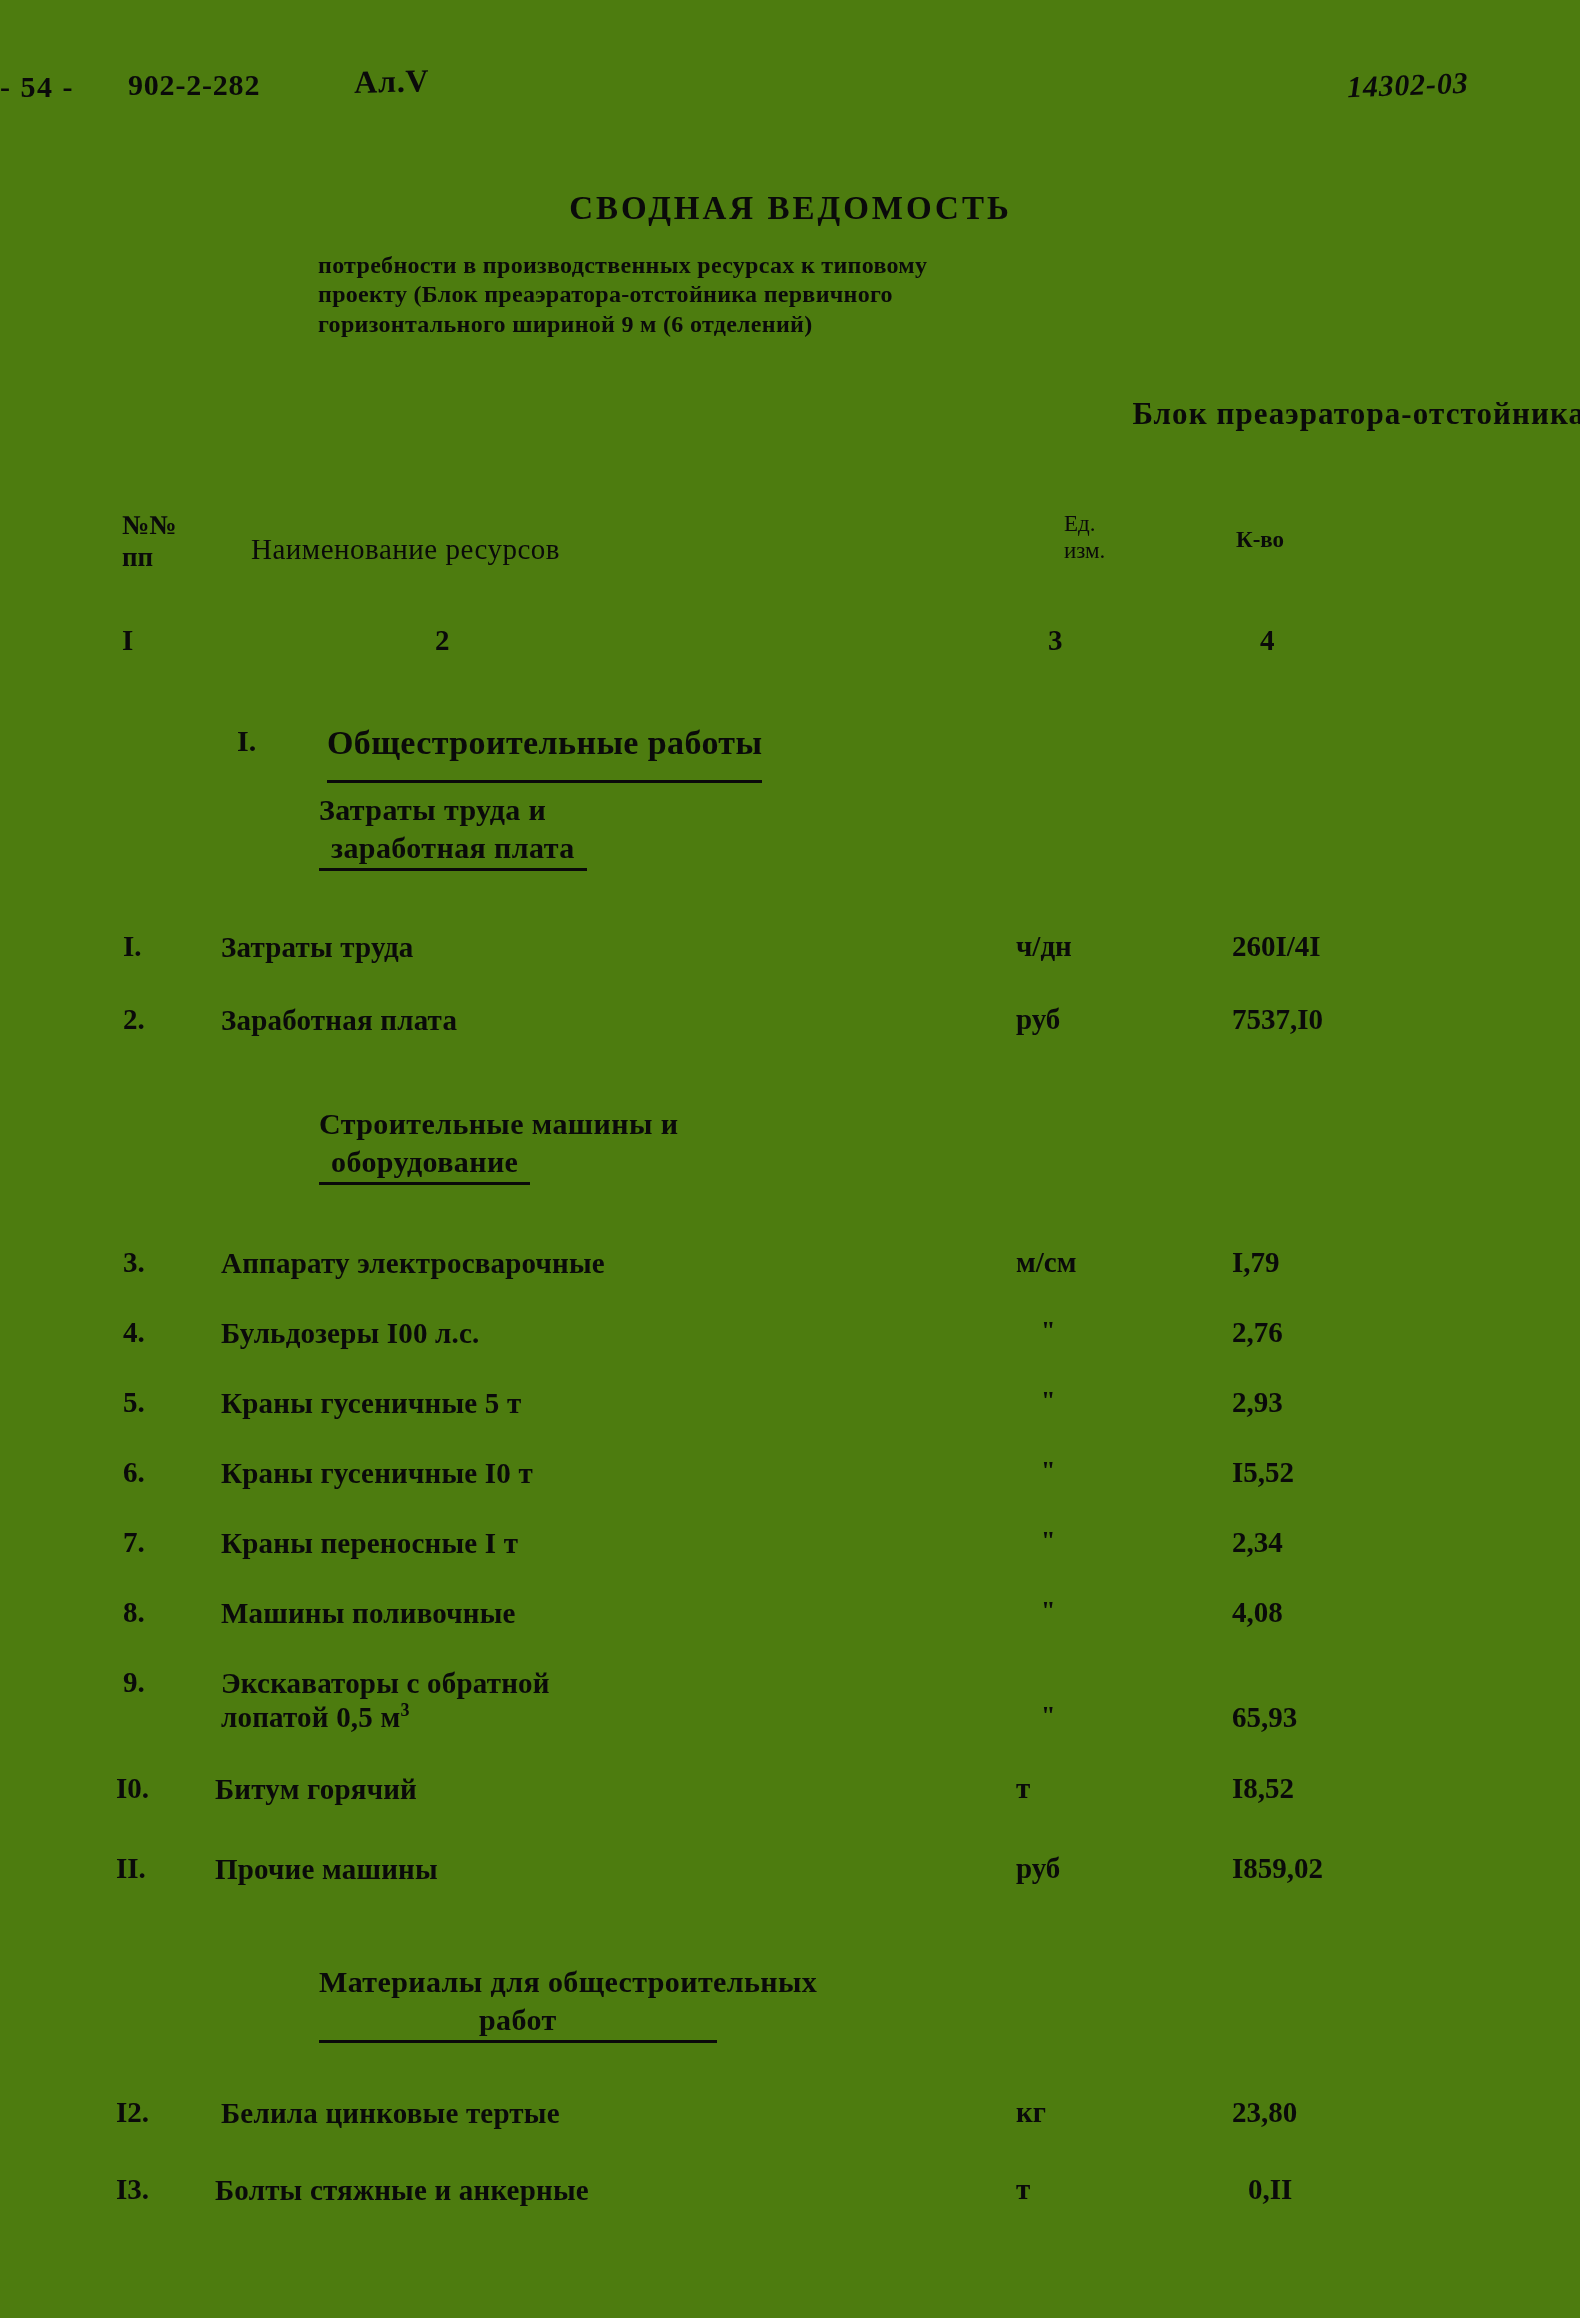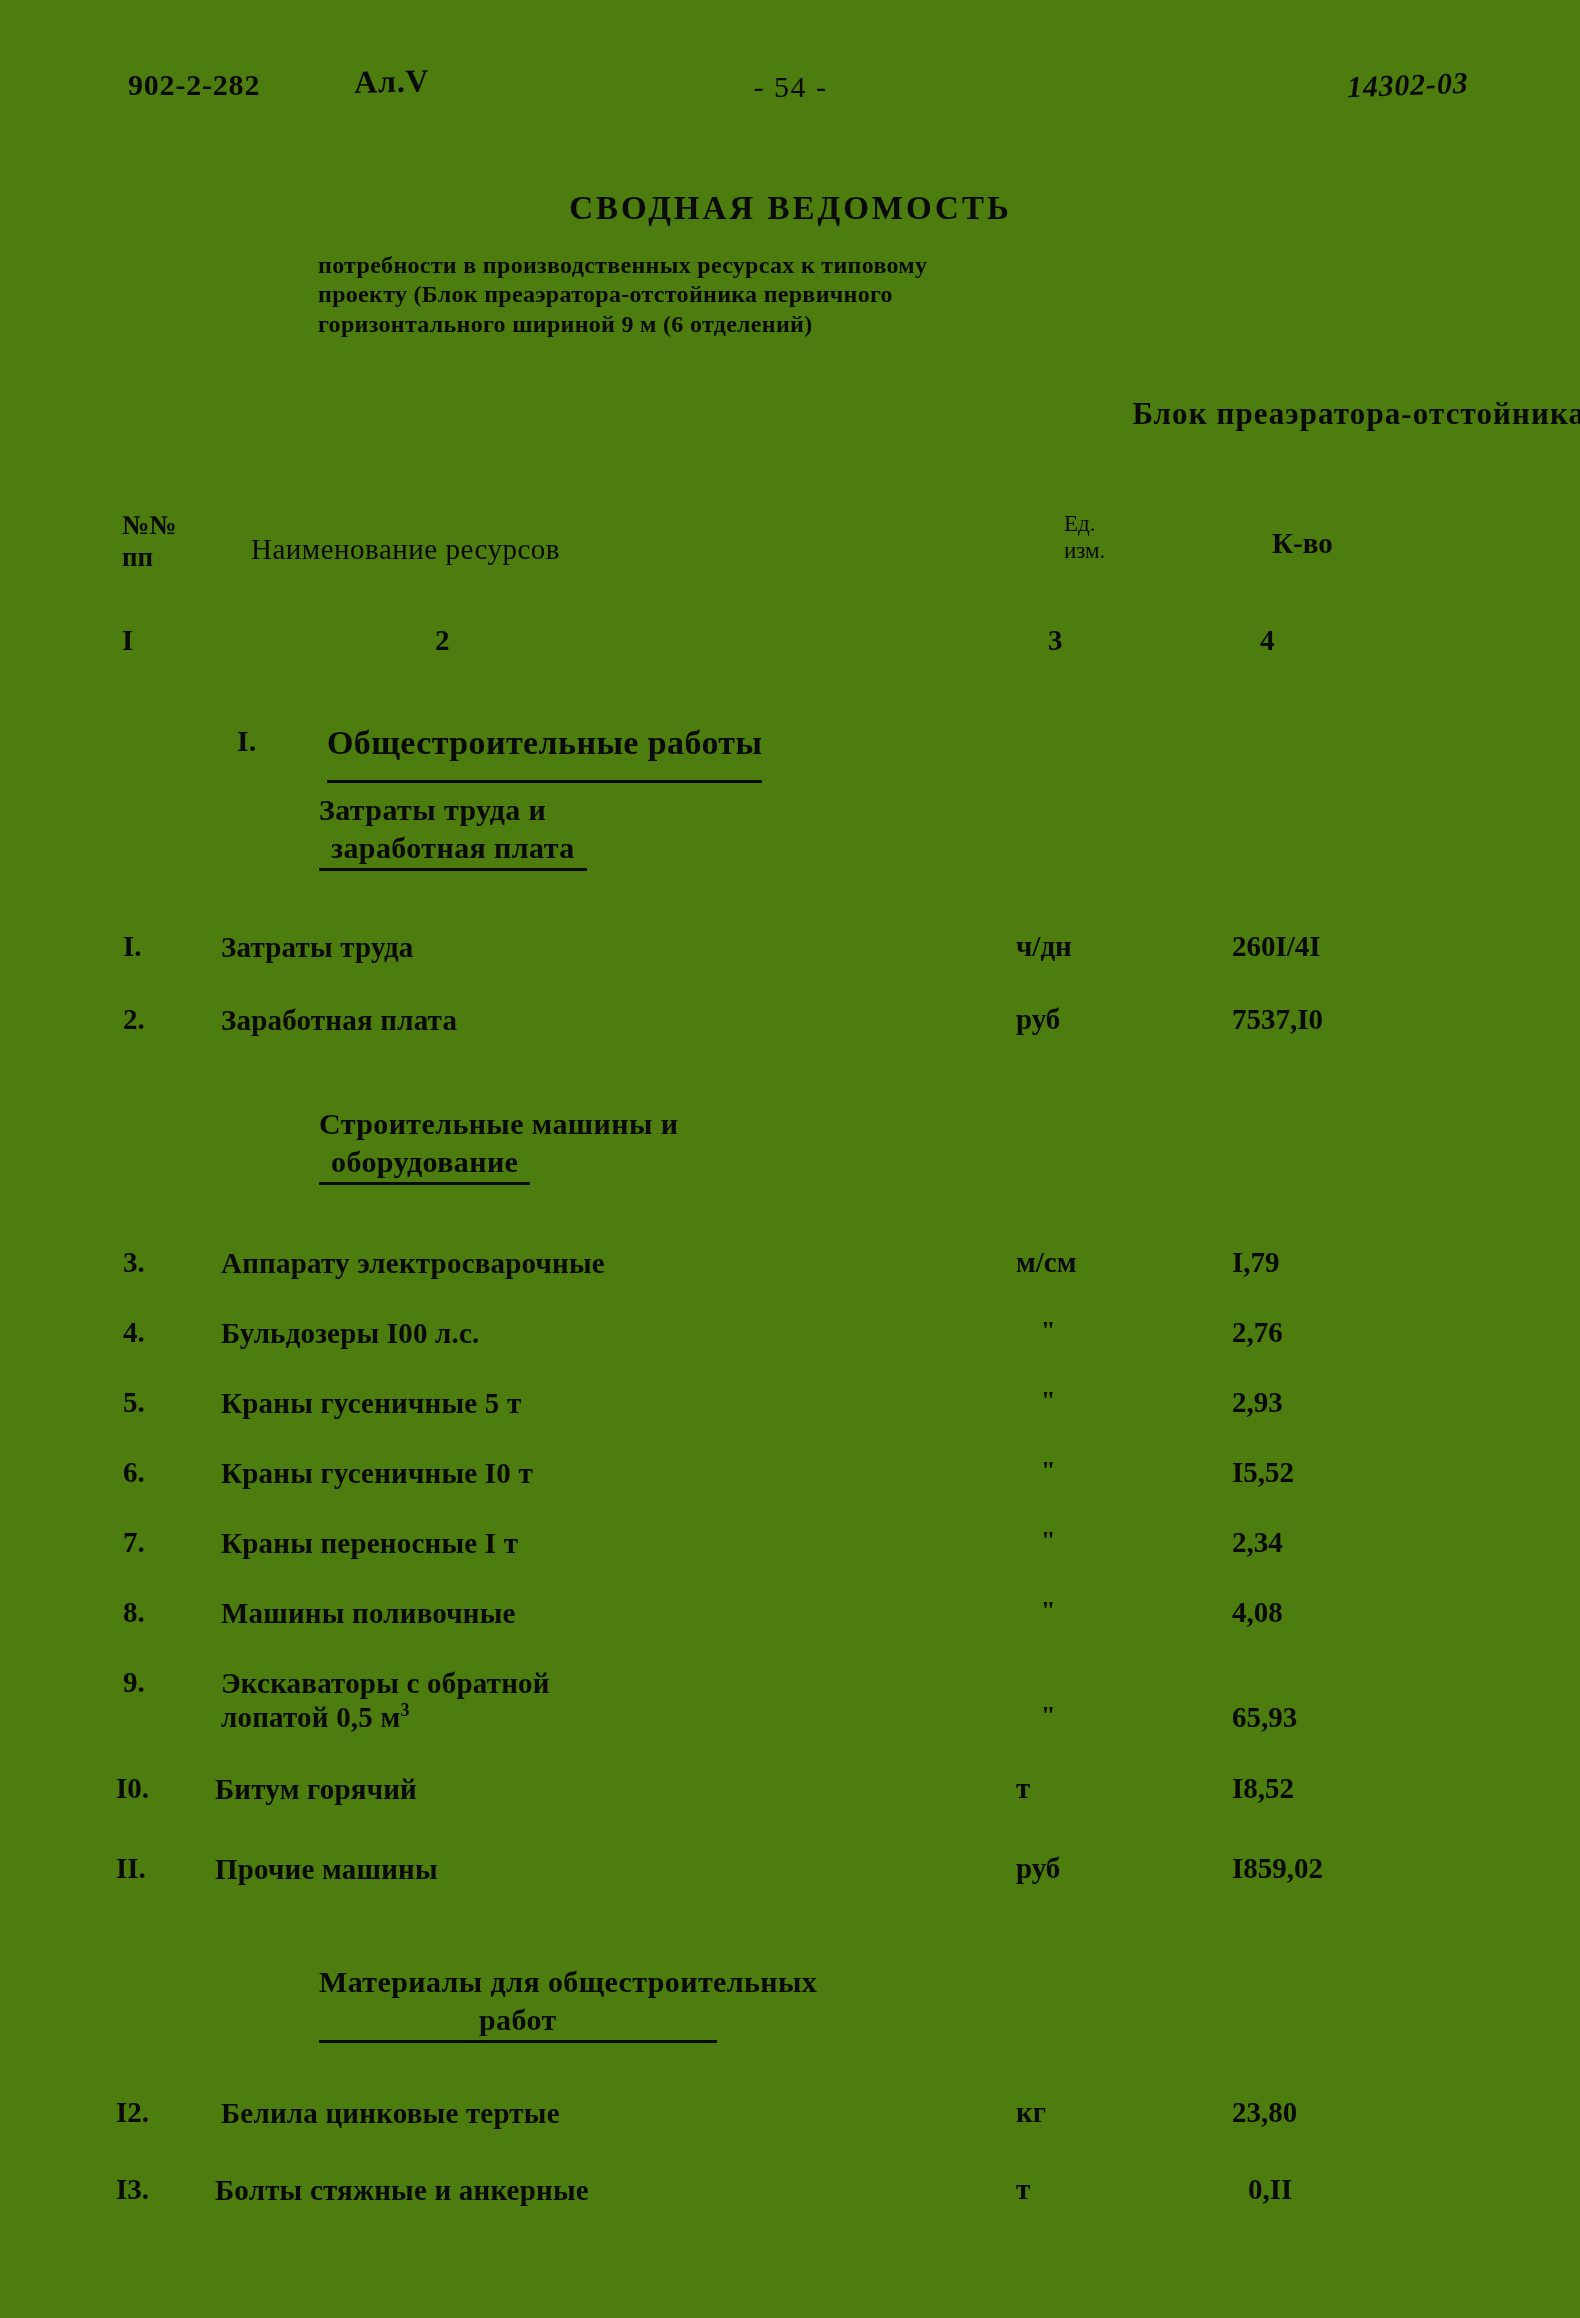--- a/index.html
+++ b/index.html
@@ -43,23 +43,22 @@
     font-family: "Liberation Serif", serif;
     letter-spacing: 0.8px;
     white-space: nowrap;
     transform: rotate(-1.4deg);
   }
   .doc-page-no {
     position: absolute;
     left: 0;
     top: 1.5px;
     width: 1581px;
-    text-align: center;
     font-size: 30px;
-    font-weight: 400;
+    font-weight: 700;
     letter-spacing: 1.5px;
   }
   .doc-stamp {
     position: absolute;
     right: 113px;
     top: 0px;
     font-size: 30px;
     font-weight: 600;
     font-style: italic;
     letter-spacing: 0.8px;
@@ -144,23 +143,23 @@
   .th-unit {
     position: absolute;
     left: 1064px;
     top: 0px;
     font-size: 23px;
     font-weight: 400;
     line-height: 1.18;
   }
   .th-qty {
     position: absolute;
-    left: 1272px;
+    left: 1236px;
     top: 16.7px;
-    font-size: 29px;
+    font-size: 23px;
     font-weight: 700;
   }
 
   .numrow {
     position: absolute;
     left: 0;
     top: 624px;
     width: 1581px;
     height: 41px;
     font-size: 29px;

